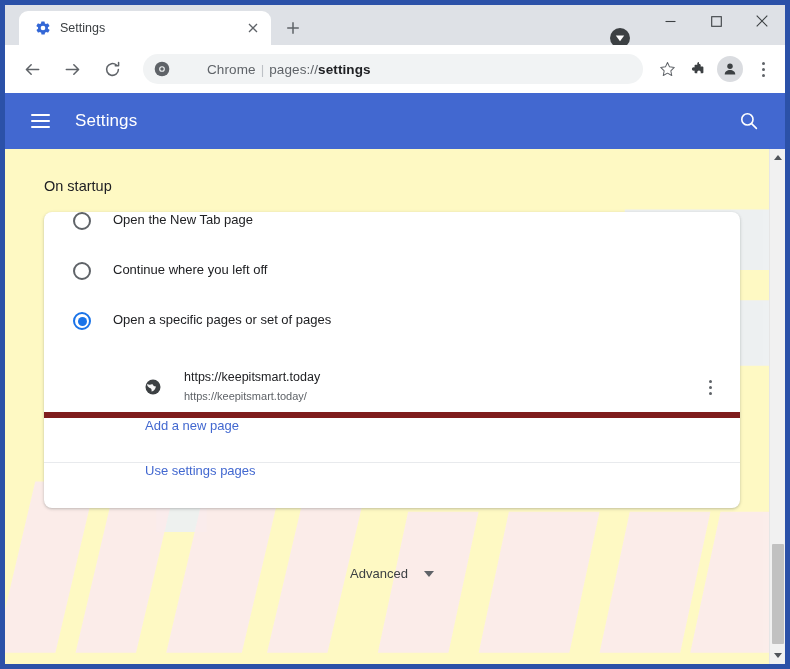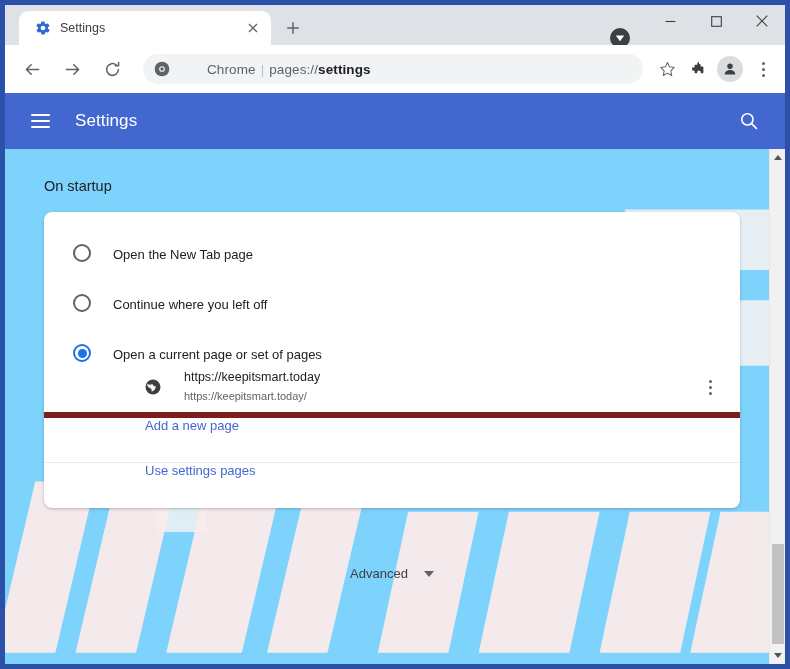--- a/index.html
+++ b/index.html
@@ -143,21 +143,21 @@
   #settings-search-button {
     margin-left: auto;
     width: 28px; height: 28px;
     display: flex; align-items: center; justify-content: center;
   }
 
   
   #page-area {
     position: relative;
     height: 515px;
-    background: #7dd3fc;
+    background: #fef9c3;
     overflow: hidden;
   }
 
   
   #watermark {
     position: absolute; inset: 0;
     pointer-events: none; overflow: hidden;
   }
 
   #content-scroll {
@@ -175,21 +175,21 @@
 
   #startup-card {
     position: relative;
     background: #ffffff;
     border-radius: 8px;
     box-shadow: 0 1px 2px 0 rgba(60,64,67,.18), 0 1px 3px 1px rgba(60,64,67,.10);
     padding: 0;
   }
 
   .radio-row {
-    display: flex; align-items: flex-end;
+    display: flex; align-items: flex-start;
     height: 50px;
     padding: 0 22px 0 21px;
   }
   .radio-outer {
     width: 18px; height: 18px; flex: none;
     border-radius: 50%;
     border: 2px solid #5f6368;
     display: flex; align-items: center; justify-content: center;
     margin-left: 8px;
   }
@@ -437,21 +437,21 @@
 
         <div class="radio-row">
           <span class="radio-outer"></span>
           <span class="radio-label">Continue where you left off</span>
         </div>
 
         <div class="radio-row">
           <span class="radio-outer checked">
             <span class="radio-inner"></span>
           </span>
-          <span class="radio-label">Open a current page or set of pages</span>
+          <span class="radio-label">Open a specific pages or set of pages</span>
         </div>
 
         <div class="site-row">
           <svg class="site-globe" viewBox="0 0 24 24">
             <circle cx="12" cy="12" r="10" fill="#3c4043"></circle>
             <path d="M4 8 q4 2 7 0 q2 4 5 3 q-1 6 -6 7 q1-4 -3-5 q-3-1 -3-5z" fill="#f5f5f5"></path>
           </svg>
           <div class="site-texts">
             <div class="site-title">https://keepitsmart.today</div>
             <div class="site-url">https://keepitsmart.today/</div>

